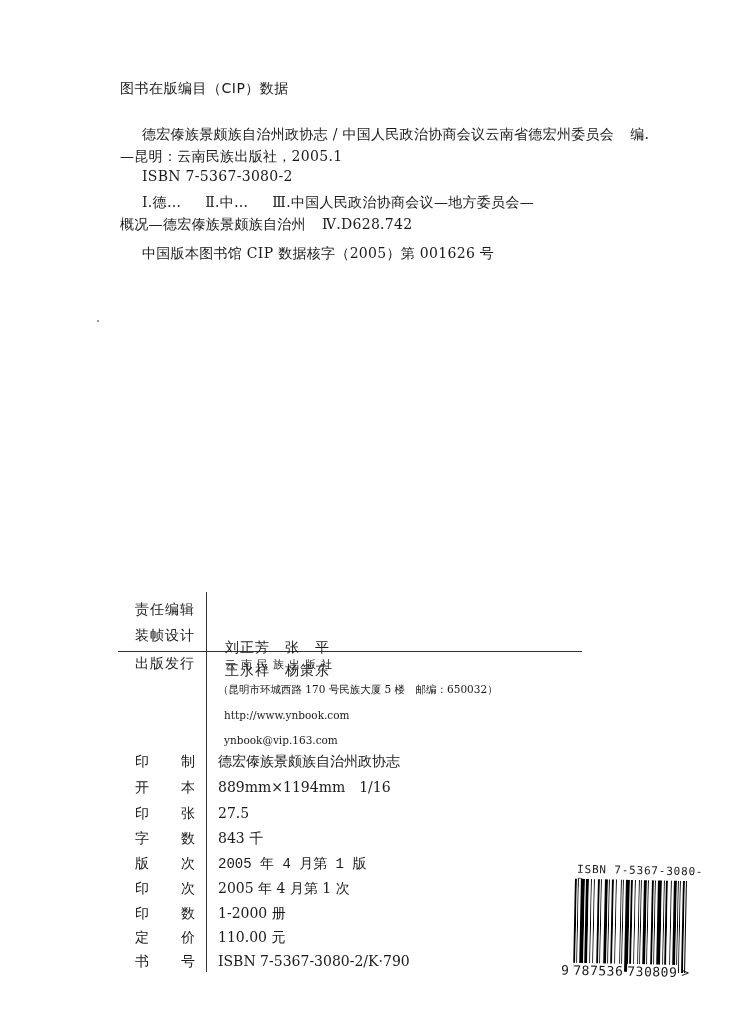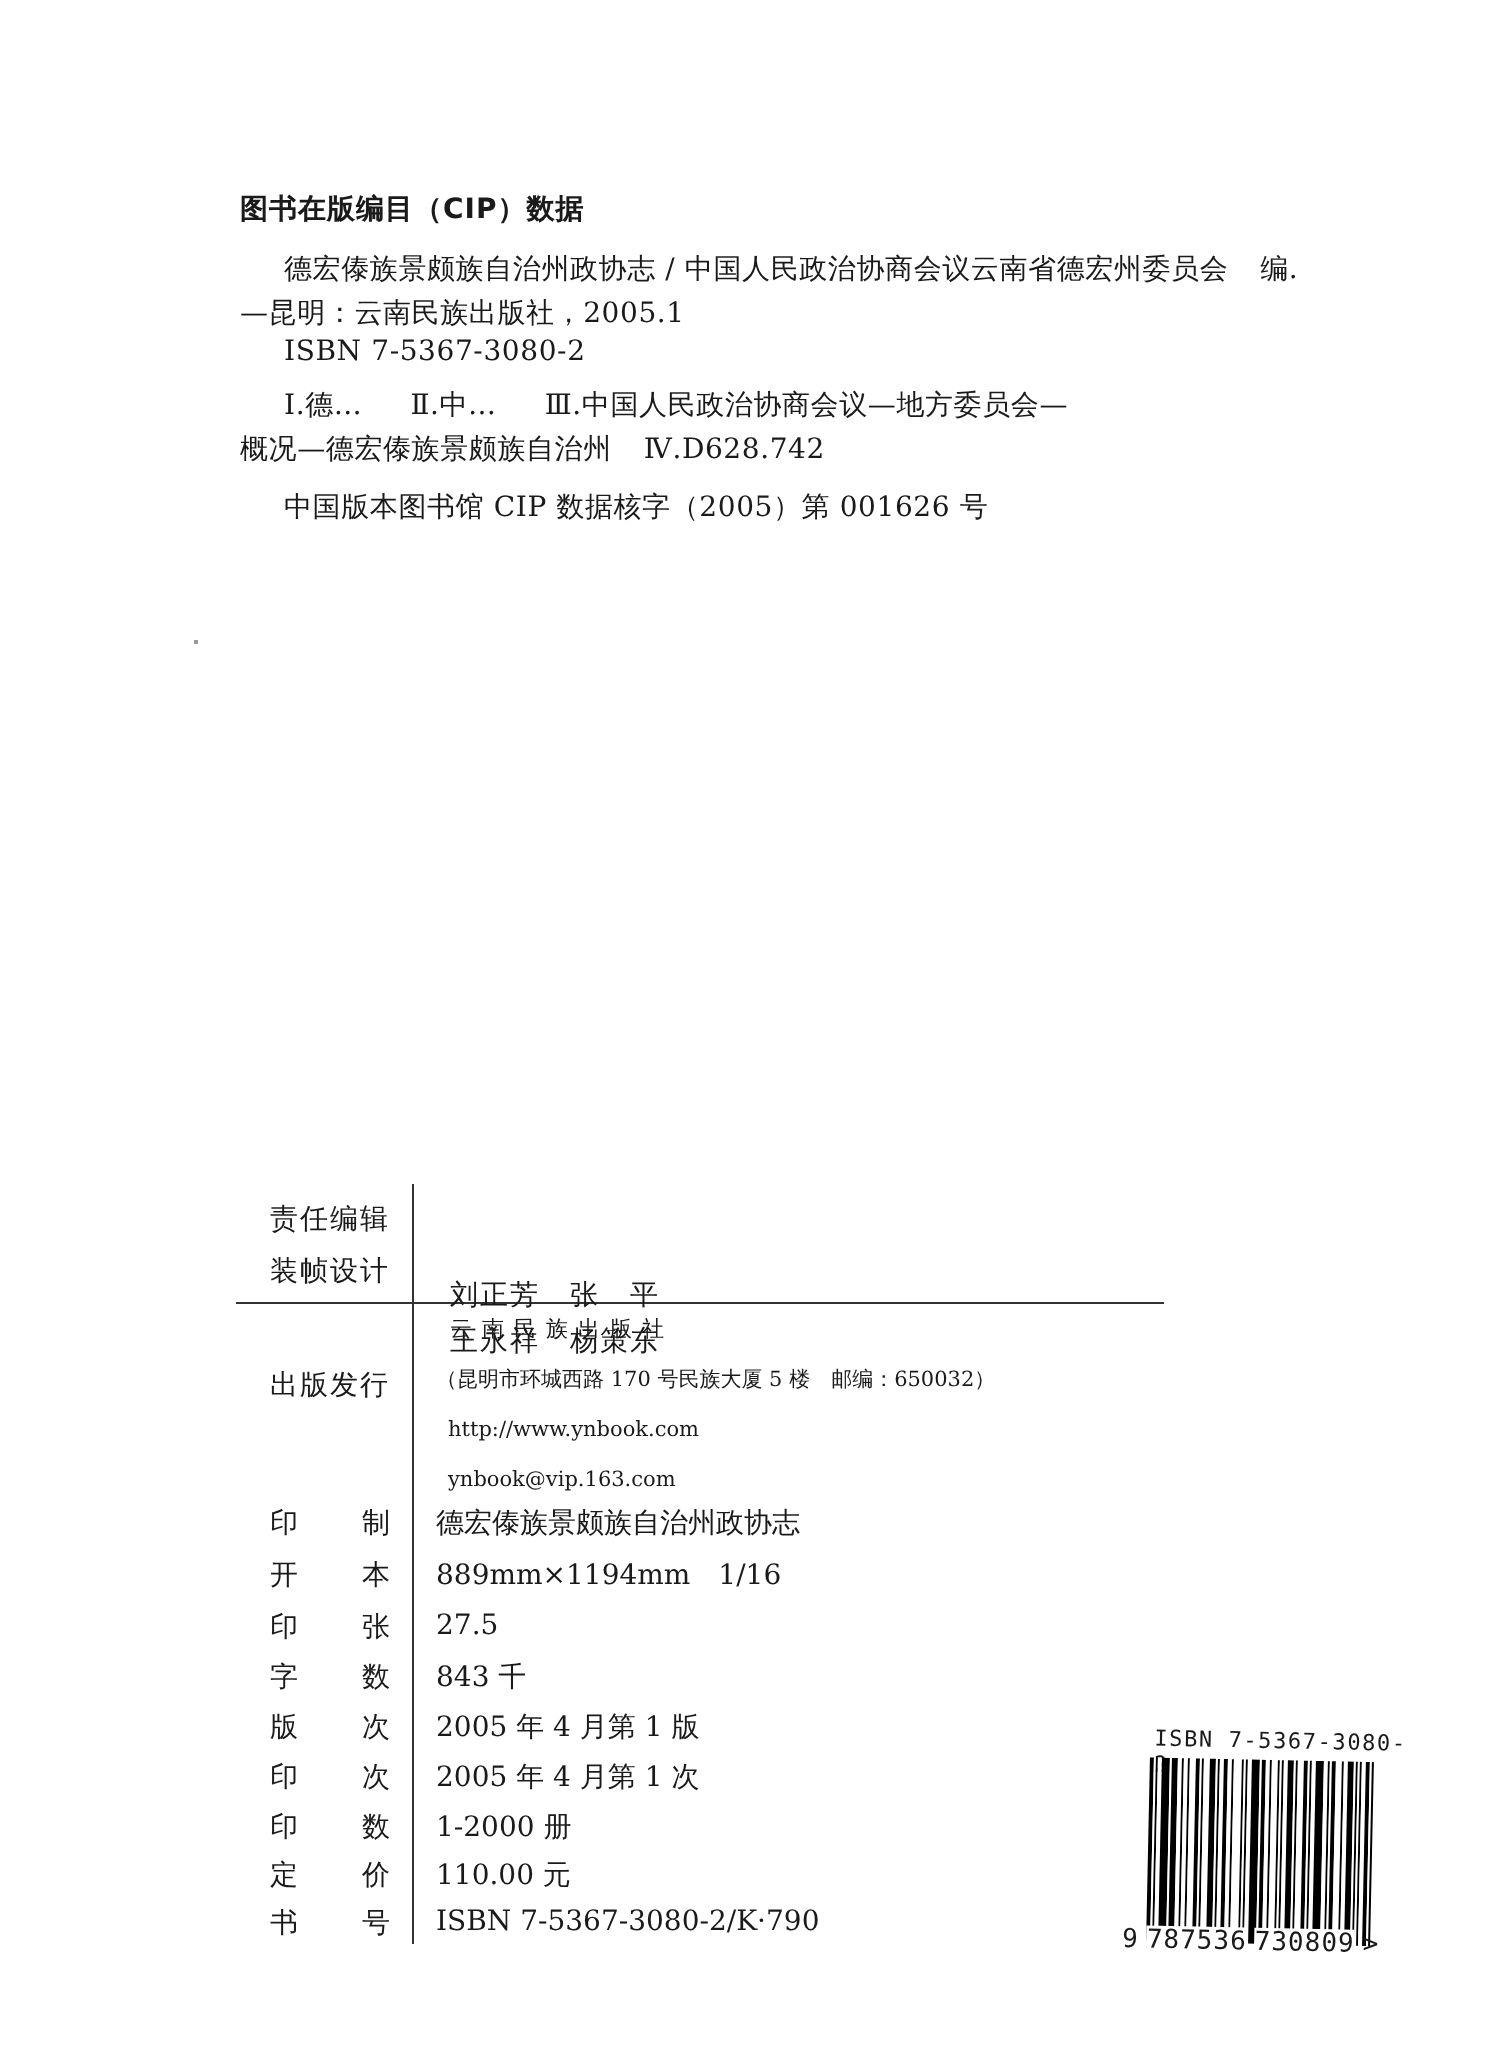--- a/index.html
+++ b/index.html
@@ -3,21 +3,21 @@
   <meta charset="utf-8">
   <style>
     html, body { margin: 0; padding: 0; }
     body {
       width: 747px; height: 1024px; background: #ffffff; position: relative;
       overflow: hidden; color: #1a1a1a;
       font-family: "DejaVu Serif", "Liberation Serif", serif;
     }
     .abs { position: absolute; white-space: nowrap; }
     .cip-title {
-      left: 120px; top: 96px; font-size: 14px; font-weight: bold;
+      left: 120px; top: 80px; font-size: 14px; font-weight: normal;
       font-family: "DejaVu Sans", "Liberation Sans", sans-serif; letter-spacing: 0.5px;
     }
     .cip-line { font-size: 14px; letter-spacing: 0.3px; }
     .sep { display:inline-block; width: 16px; }
     .sep2 { display:inline-block; width: 24px; }
 
     .hline { position: absolute; left: 118px; top: 651px; width: 464px; height: 1px; background: #333; }
     .vline { position: absolute; left: 206px; top: 592px; width: 1px; height: 380px; background: #333; }
 
     .lbl { font-size: 14px; left: 135px; }
@@ -71,21 +71,21 @@
 
 <div class="vline"></div>
 <div class="hline"></div>
 
 <div class="abs lbl lbl4" style="top:601px;">责任编辑</div>
 <div class="abs val" style="left:225px; top:607px; letter-spacing:1px;margin-top:32px;">刘正芳　张　平</div>
 
 <div class="abs lbl lbl4" style="top:627px;">装帧设计</div>
 <div class="abs val" style="left:225px; top:662px; letter-spacing:1px;">王永祥　杨策东</div>
 
-<div class="abs lbl lbl4" style="top:655px;margin-top:29px;">出版发行</div>
+<div class="abs lbl lbl4" style="top:655px;">出版发行</div>
 <div class="abs pub-name" style="left:225px; top:657px;">云南民族出版社</div>
 <div class="abs val-sm" style="left:218px; top:683px;">（昆明市环城西路 170 号民族大厦 5 楼　邮编：650032）</div>
 <div class="abs val-sm" style="left:224px; top:709px;">http://www.ynbook.com</div>
 <div class="abs val-sm" style="left:224px; top:734px;">ynbook@vip.163.com</div>
 
 <div class="abs lbl lbl2" style="top:753px;">
     <span>印</span>
     <span>制</span>
   </div>
 <div class="abs val" style="top:753px;">德宏傣族景颇族自治州政协志</div>
@@ -105,21 +105,21 @@
 <div class="abs lbl lbl2" style="top:830px;">
     <span>字</span>
     <span>数</span>
   </div>
 <div class="abs val" style="top:830px;">843 千</div>
 
 <div class="abs lbl lbl2" style="top:855px;">
     <span>版</span>
     <span>次</span>
   </div>
-<div class="abs val" style="top:855px;">2005 年 4 月第 1 版</div>
+<div class="abs val" style="top:855px;font-family:Liberation Mono, monospace;">2005 年 4 月第 1 版</div>
 
 <div class="abs lbl lbl2" style="top:880px;">
     <span>印</span>
     <span>次</span>
   </div>
 <div class="abs val" style="top:880px;text-align:center;">2005 年 4 月第 1 次</div>
 
 <div class="abs lbl lbl2" style="top:905px;">
     <span>印</span>
     <span>数</span>

